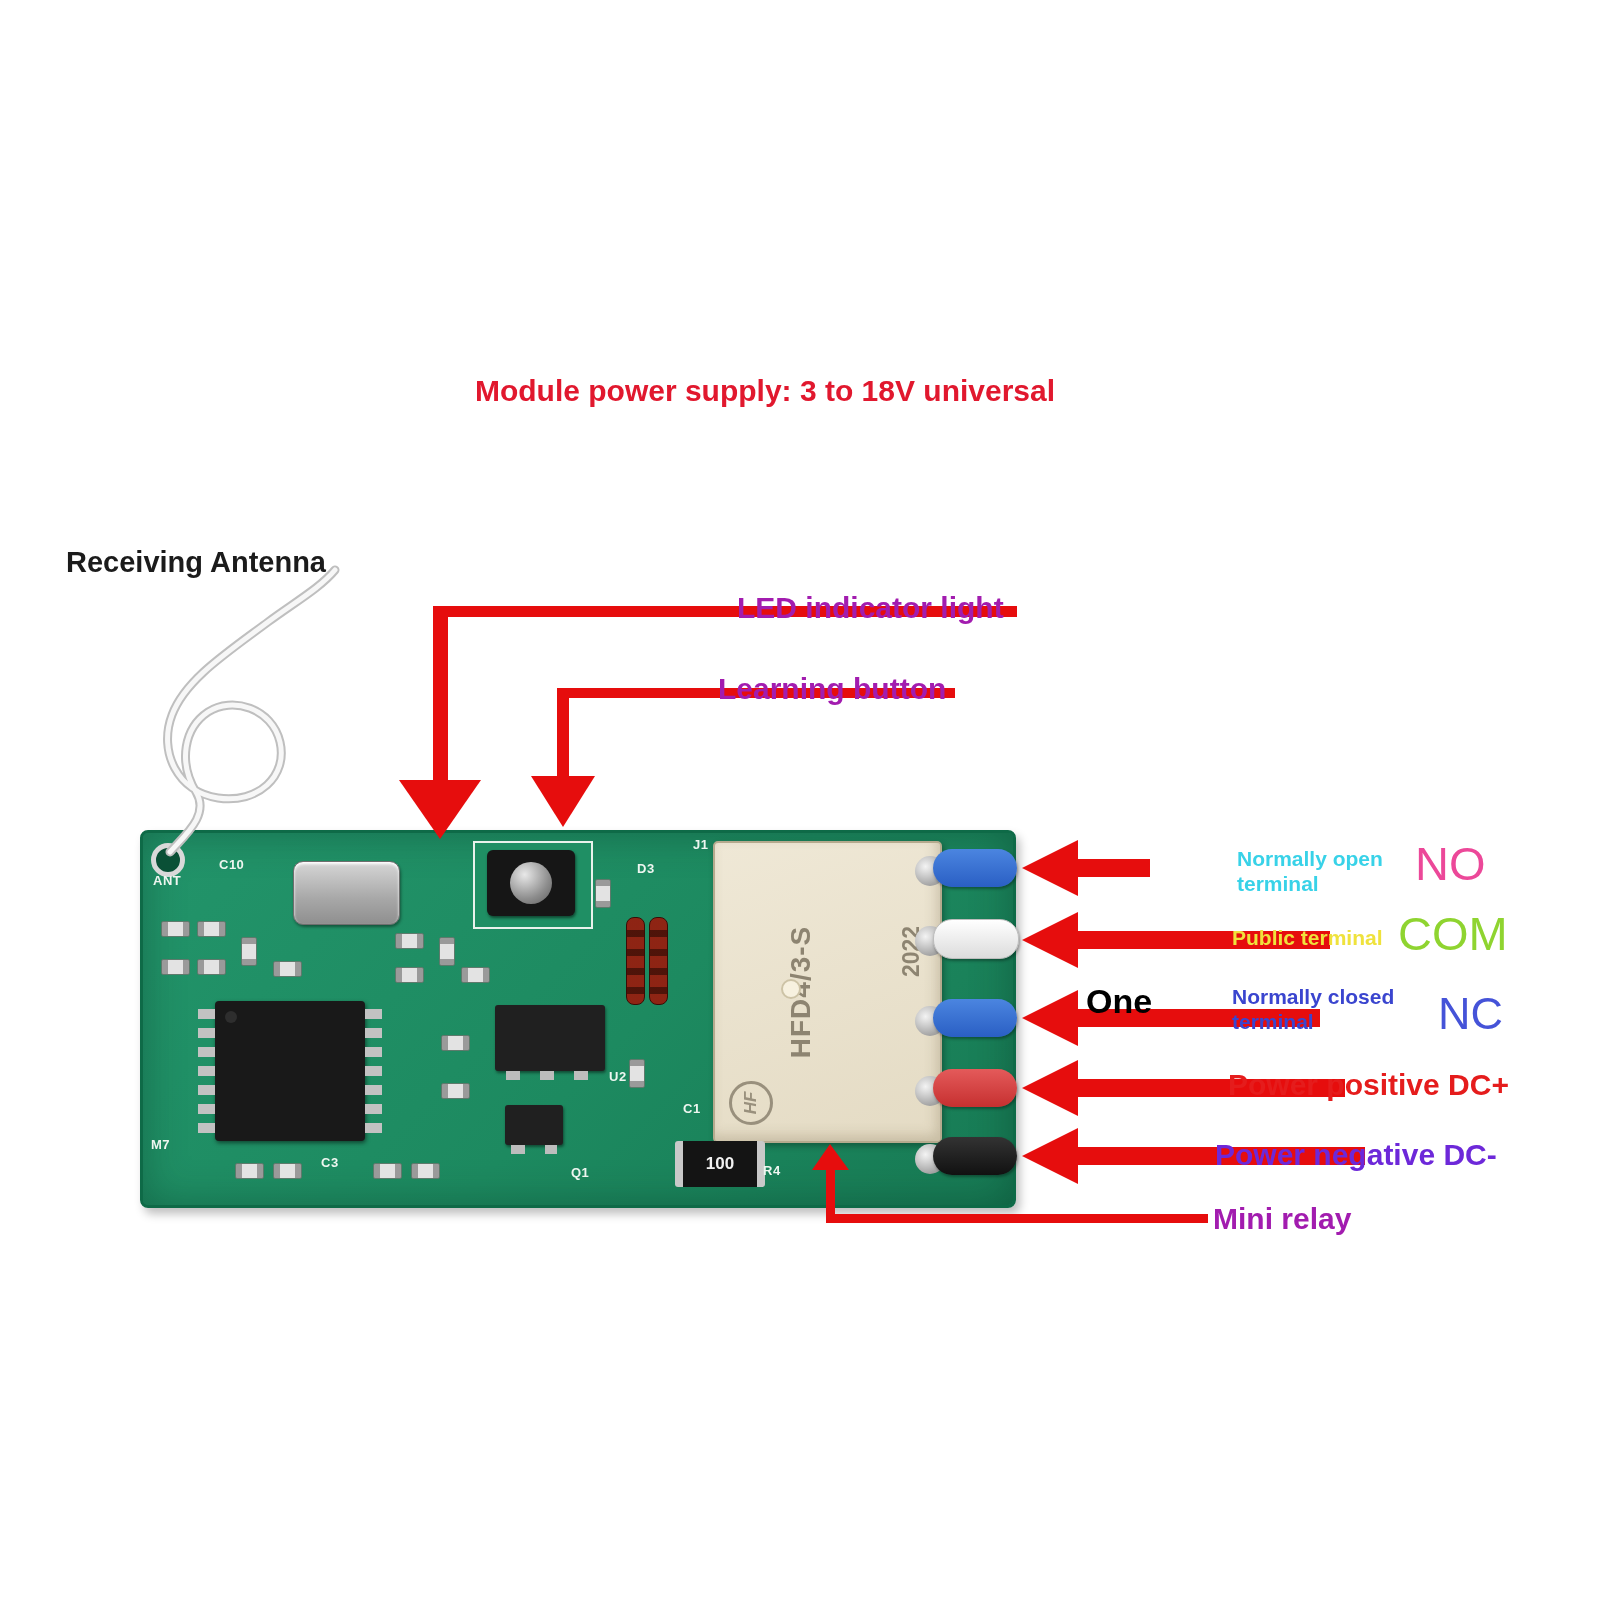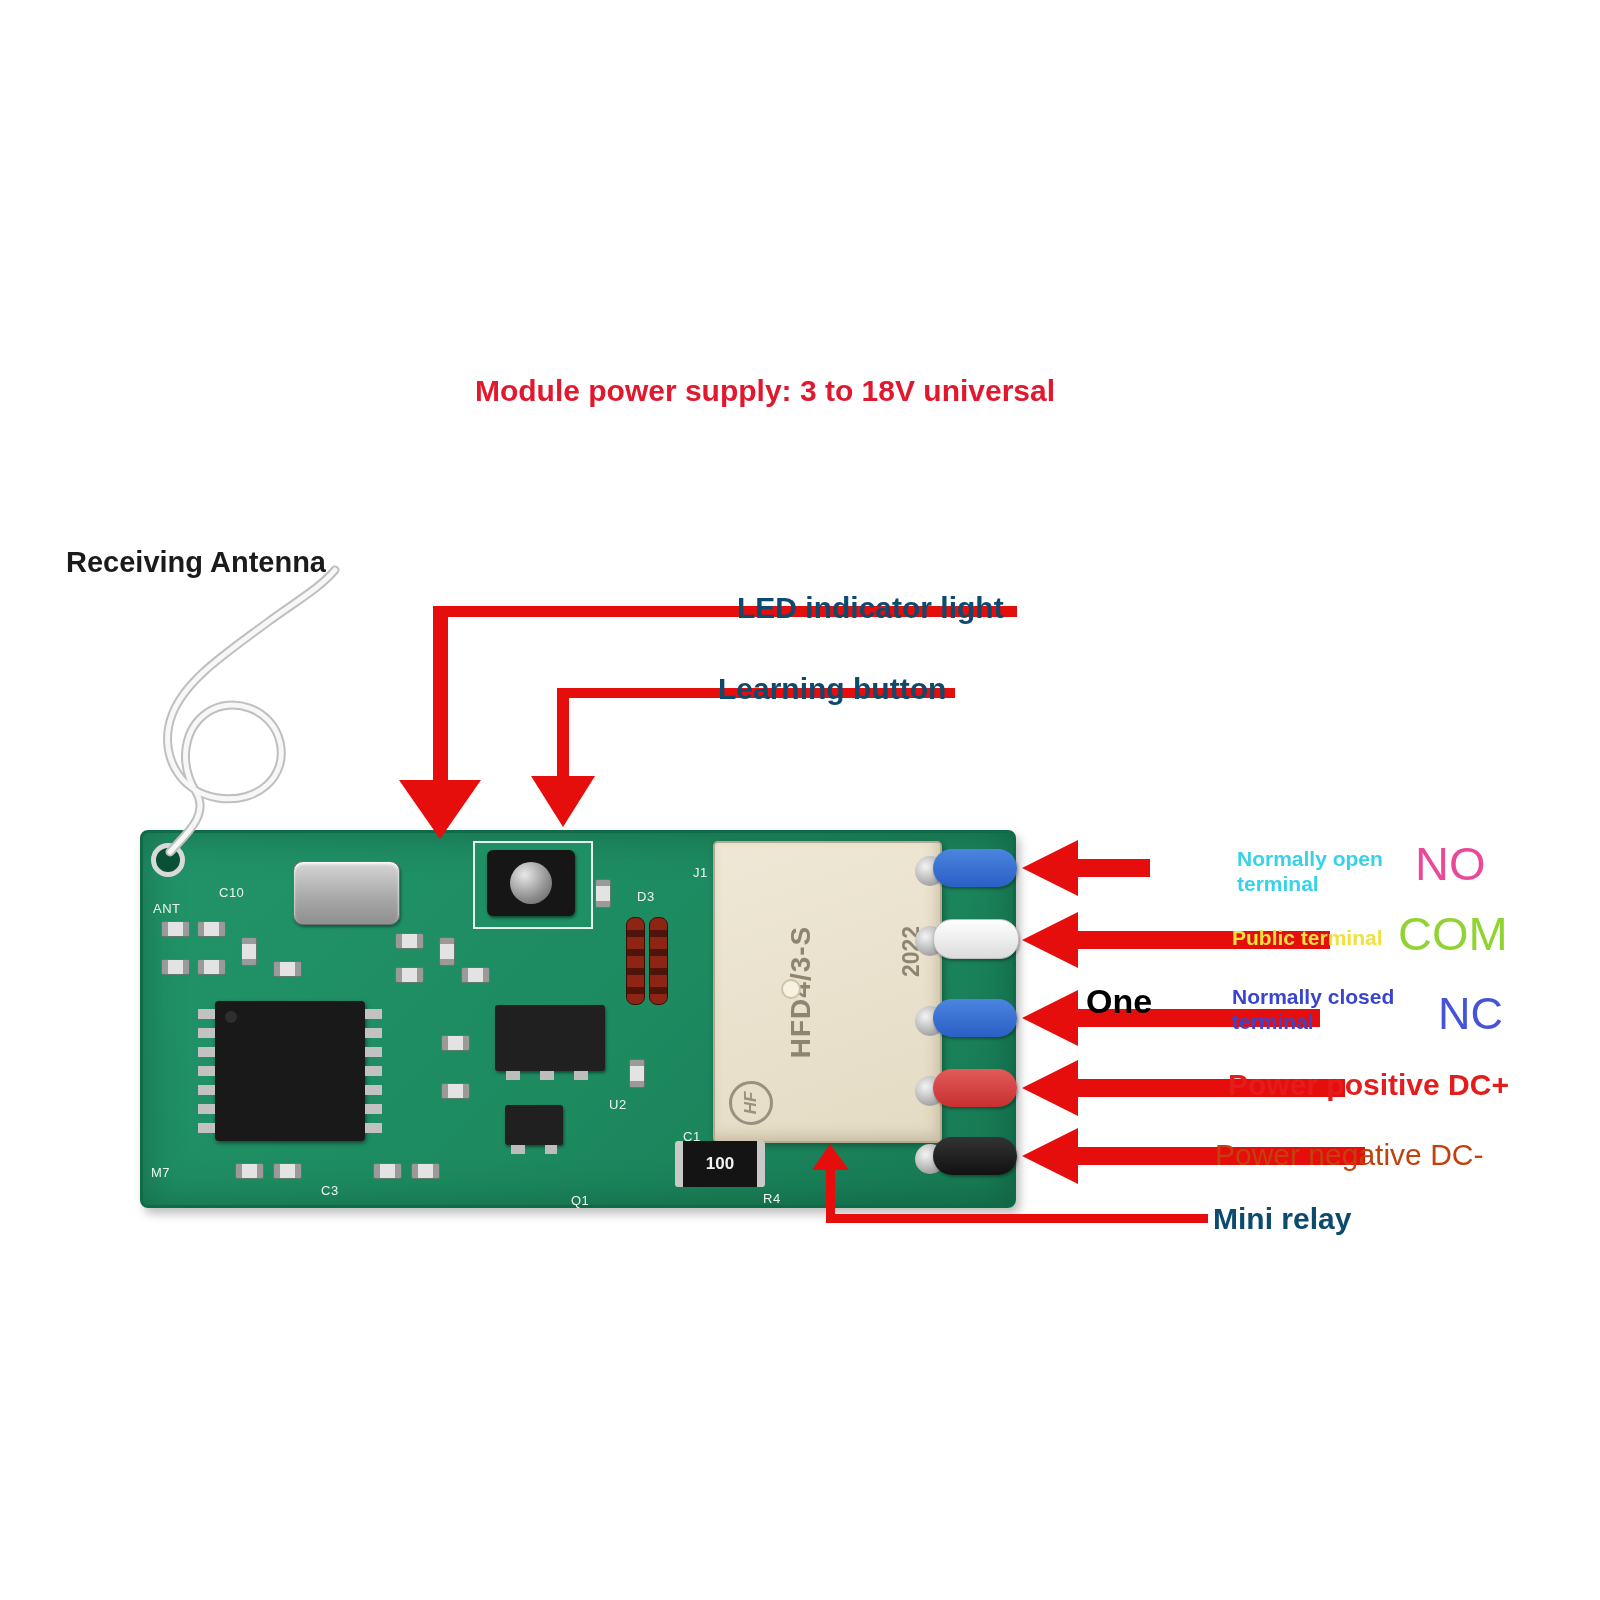--- a/index.html
+++ b/index.html
@@ -2,37 +2,37 @@
 <html><head>
 <meta charset="utf-8">
 <style>
   html,body{margin:0;padding:0;background:#ffffff;}
   .stage{position:relative;width:1600px;height:1600px;background:#ffffff;overflow:hidden;
          font-family:"Liberation Sans",sans-serif;}
   .abs{position:absolute;}
   
   .title{left:420px;top:374px;width:690px;text-align:center;font-size:30px;font-weight:bold;color:#e1182e;z-index:6;}
   .antenna-label{left:66px;top:546px;font-size:29px;font-weight:bold;color:#1b1b1b;z-index:6;}
-  .orange{color:#0c4a6e;font-weight:bold;font-size:30px;z-index:6;text-align:right;}
+  .orange{color:#a21caf;font-weight:bold;font-size:30px;z-index:6;text-align:right;}
   .led-label{left:737px;top:591px;}
   .learning-label{left:718px;top:672px;}
   .mini-relay-label{left:1213px;top:1202px;}
   .one-label{left:1086px;top:982px;font-size:34px;font-weight:bold;color:#000000;z-index:6;}
   .no-term{left:1237px;top:846px;width:165px;font-size:21px;font-weight:bold;color:#38d2e8;line-height:1.2;z-index:6;}
   .no-abbr{left:1415px;top:836px;font-size:47px;color:#ec4899;z-index:6;}
   .com-term{left:1232px;top:926px;font-size:21px;font-weight:bold;color:#efe23c;z-index:6;}
   .com-abbr{left:1398px;top:906px;font-size:47px;color:#8fd430;z-index:6;}
   .nc-term{left:1232px;top:984px;width:185px;font-size:21px;font-weight:bold;color:#3a45cf;line-height:1.2;z-index:6;}
   .nc-abbr{left:1438px;top:988px;font-size:45px;color:#4553d8;z-index:6;}
   .dcp-label{left:1228px;top:1068px;font-size:30px;font-weight:bold;color:#e51c1c;z-index:6;}
-  .dcm-label{left:1215px;top:1138px;font-size:30px;font-weight:normal;color:#c2410c;z-index:6;}
+  .dcm-label{left:1215px;top:1138px;font-size:30px;font-weight:bold;color:#6d28d9;z-index:6;}
   
   .pcb{left:140px;top:830px;width:870px;height:372px;background:linear-gradient(135deg,#22946a 0%,#1d8a60 55%,#177a54 100%);
        border:3px solid #0e6a47;border-radius:8px;box-shadow:inset 0 0 40px rgba(0,40,25,.35), 4px 6px 10px rgba(0,0,0,.25);z-index:1;}
-  .silk{position:absolute;color:#eef6f0;font-size:13px;font-weight:normal;letter-spacing:.5px;margin-top:28px;}
+  .silk{position:absolute;color:#eef6f0;font-size:13px;font-weight:bold;letter-spacing:.5px;}
   .hole{position:absolute;left:8px;top:10px;width:24px;height:24px;border-radius:50%;
         background:#0a5036;border:5px solid #d9d9d9;}
   .crystal{position:absolute;left:150px;top:28px;width:105px;height:62px;border-radius:10px;
            background:linear-gradient(180deg,#d6d6d6,#a7a7a7 60%,#8f8f8f);border:1px solid #6e6e6e;
            box-shadow:inset 0 2px 3px #fff,1px 2px 3px rgba(0,0,0,.4);}
   .btn-outline{position:absolute;left:330px;top:8px;width:116px;height:84px;border:2px solid #e9f2ec;background:#1f8f64;}
   .btn{position:absolute;left:344px;top:17px;width:88px;height:66px;background:#161616;border-radius:6px;
        box-shadow:1px 2px 3px rgba(0,0,0,.5);}
   .btn::after{content:"";position:absolute;left:50%;top:50%;width:42px;height:42px;transform:translate(-50%,-50%);
        border-radius:50%;background:radial-gradient(circle at 35% 30%,#e8e8e8,#8e8e8e 60%,#5c5c5c);}

